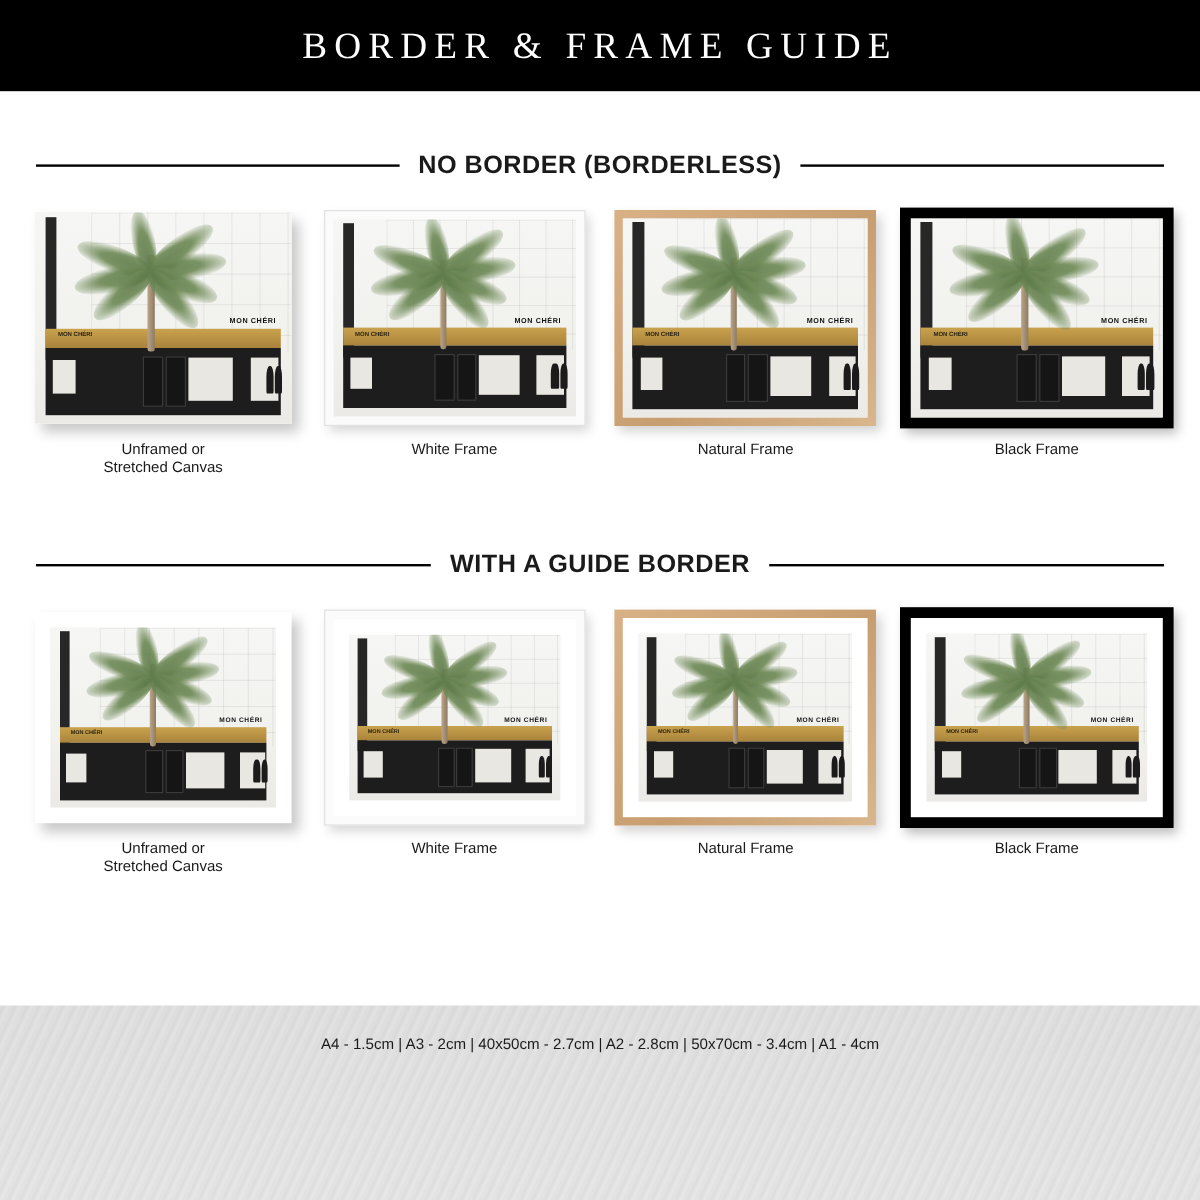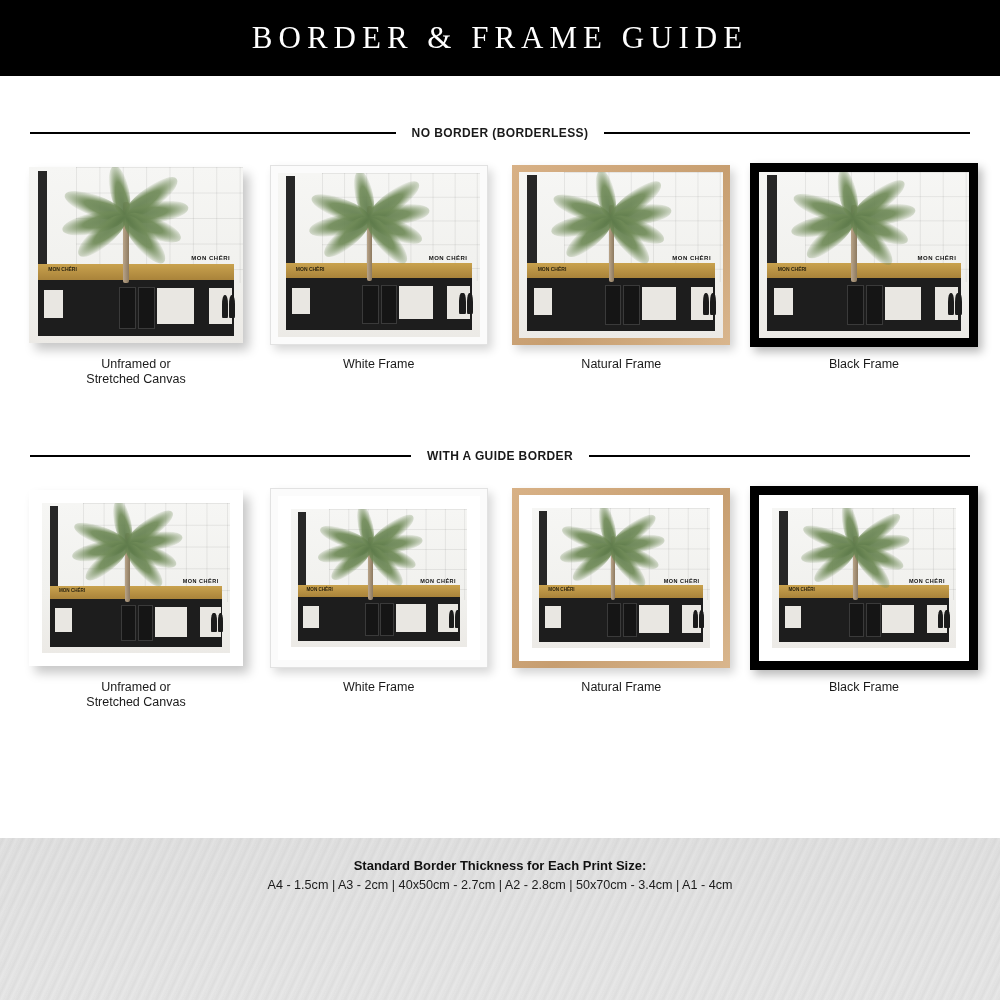--- a/index.html
+++ b/index.html
@@ -38,21 +38,21 @@
     align-items: center;
     padding: 0 30px;
     margin-top: 50px;
   }
   .section-head .rule {
     flex: 1;
     height: 2px;
     background: #000000;
   }
   .section-head .section-title {
-    font-size: 12px;
+    font-size: 21px;
     font-weight: bold;
     letter-spacing: 0.4px;
     padding: 0 16px;
     white-space: nowrap;
   }
 
   
   .frame-row {
     display: flex;
     justify-content: space-between;
@@ -520,15 +520,14 @@
             <div class="frond" style="left:45%;top:22%;width:24%;height:11%;transform:rotate(258deg);"></div>
           </div>
         </div>
       </div>
     </div>
     <div class="caption" style="white-space:pre-line;">Black Frame</div>
   </div>
 </div>
 
 <div class="footer">
-  <div class="footer-title">Standard Border Thickness for Each Print Size:</div>
   <div class="footer-line">A4 - 1.5cm  |  A3 - 2cm  |  40x50cm - 2.7cm  |  A2 - 2.8cm  |  50x70cm - 3.4cm  |  A1 - 4cm</div>
 </div>
 
 </body></html>

